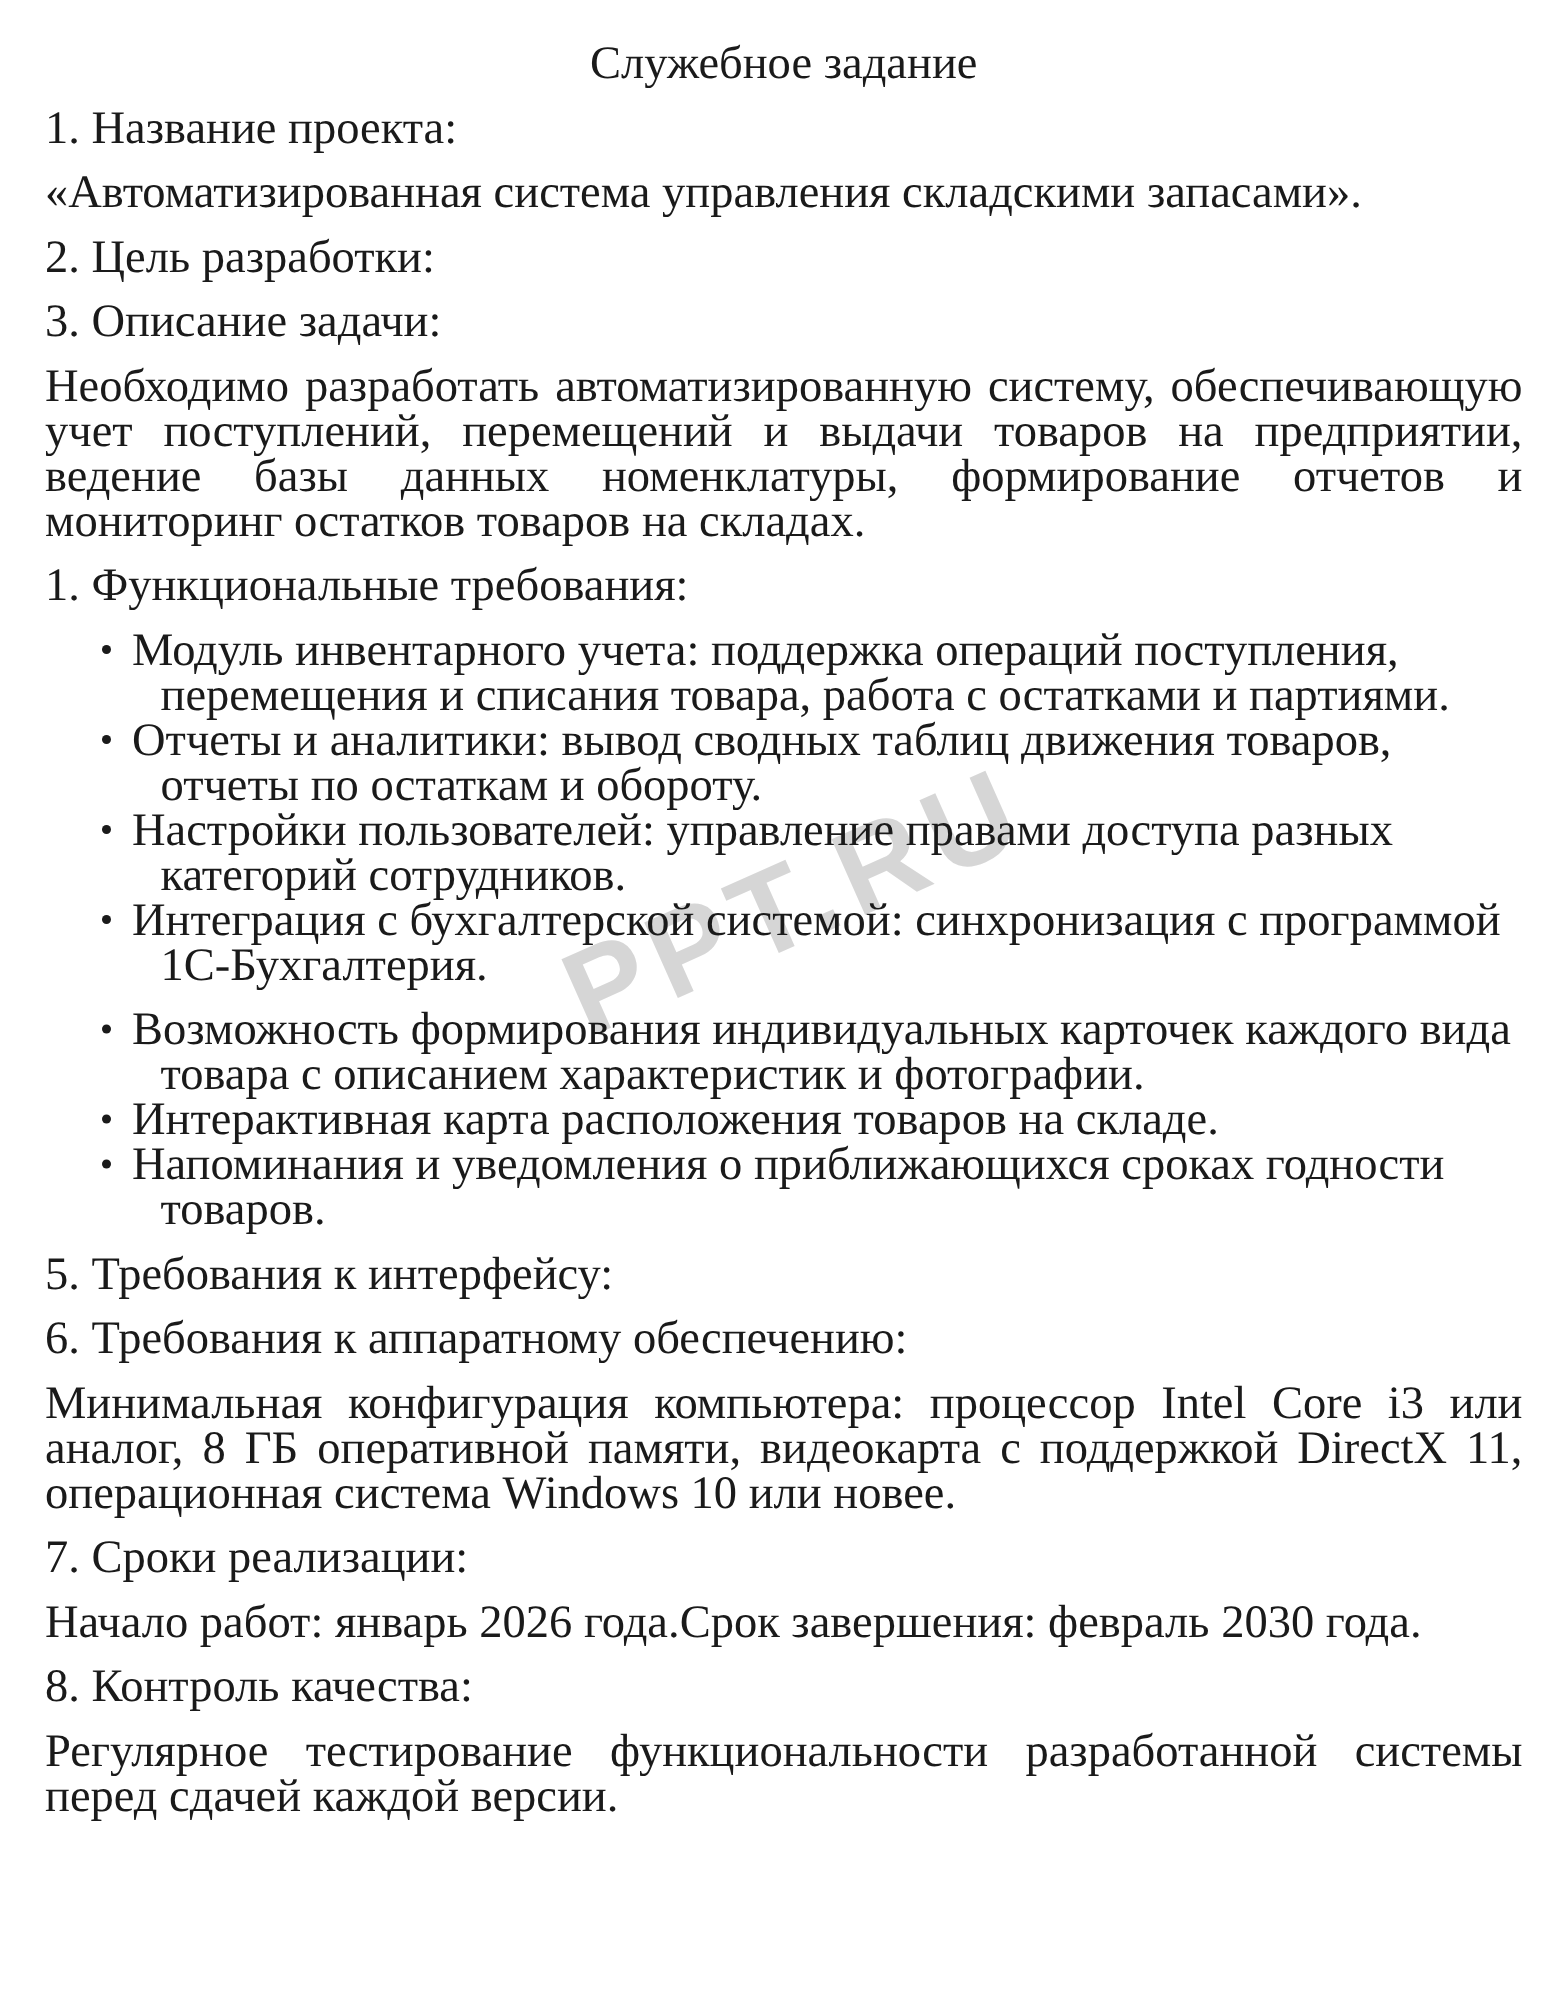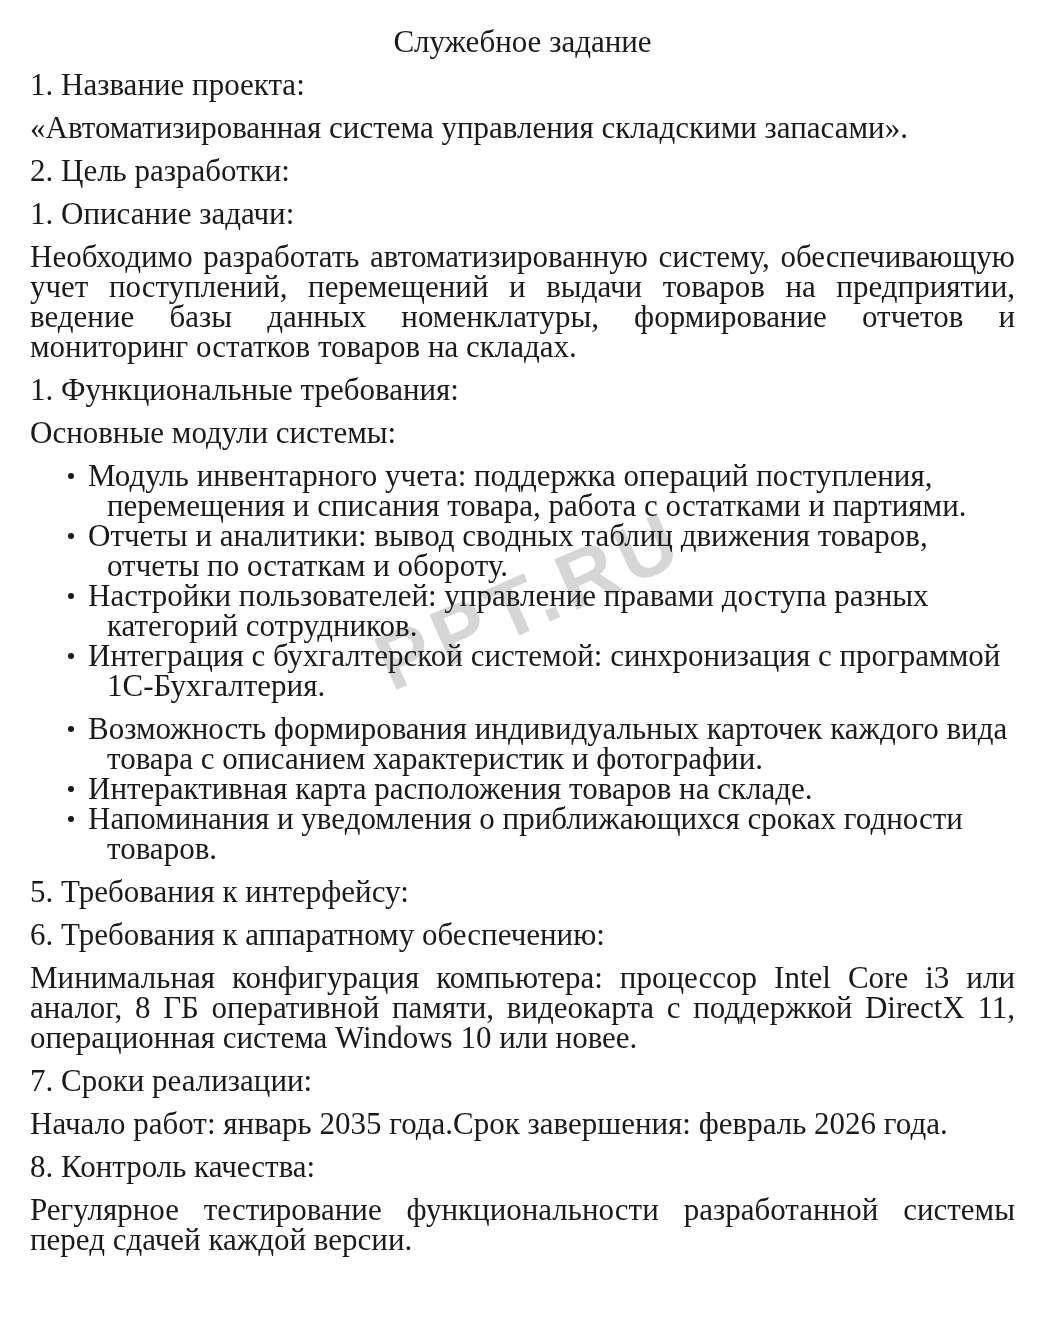--- a/index.html
+++ b/index.html
@@ -64,36 +64,35 @@
 </head>
 <body>
 
 <div class="page">
   <div class="watermark">PPT.RU</div>
   <div class="content" id="doc-content">
       <div class="title">Служебное задание</div>
       <div class="heading">1. Название проекта:</div>
       <p class="para">«Автоматизированная система управления складскими запасами».</p>
       <div class="heading">2. Цель разработки:</div>
-      <div class="heading">1. Описание задачи:</div>
+      <div class="heading">3. Описание задачи:</div>
       <p class="para j">Необходимо разработать автоматизированную систему, обеспечивающую учет поступлений, перемещений и выдачи товаров на предприятии, ведение базы данных номенклатуры, формирование отчетов и мониторинг остатков товаров на складах.</p>
       <div class="heading">1. Функциональные требования:</div>
-      <p class="para">Основные модули системы:</p>
       <ul class="bullets">
         <li class="bullet-item"><span class="dot"></span><span>Модуль инвентарного учета: поддержка операций поступления, перемещения и списания товара, работа с остатками и партиями.</span></li>
         <li class="bullet-item"><span class="dot"></span><span>Отчеты и аналитики: вывод сводных таблиц движения товаров, отчеты по остаткам и обороту.</span></li>
         <li class="bullet-item"><span class="dot"></span><span>Настройки пользователей: управление правами доступа разных категорий сотрудников.</span></li>
         <li class="bullet-item"><span class="dot"></span><span>Интеграция с бухгалтерской системой: синхронизация с программой 1С-Бухгалтерия.</span></li>
       </ul>
       <ul class="bullets">
         <li class="bullet-item"><span class="dot"></span><span>Возможность формирования индивидуальных карточек каждого вида товара с описанием характеристик и фотографии.</span></li>
         <li class="bullet-item"><span class="dot"></span><span>Интерактивная карта расположения товаров на складе.</span></li>
         <li class="bullet-item"><span class="dot"></span><span>Напоминания и уведомления о приближающихся сроках годности товаров.</span></li>
       </ul>
       <div class="heading">5. Требования к интерфейсу:</div>
       <div class="heading">6. Требования к аппаратному обеспечению:</div>
       <p class="para j">Минимальная конфигурация компьютера: процессор Intel Core i3 или аналог, 8 ГБ оперативной памяти, видеокарта с поддержкой DirectX 11, операционная система Windows 10 или новее.</p>
       <div class="heading">7. Сроки реализации:</div>
-      <p class="para">Начало работ: январь 2035 года.Срок завершения: февраль 2026 года.</p>
+      <p class="para">Начало работ: январь 2026 года.Срок завершения: февраль 2030 года.</p>
       <div class="heading">8. Контроль качества:</div>
       <p class="para j">Регулярное тестирование функциональности разработанной системы перед сдачей каждой версии.</p>
     </div>
 </div>
 
 </body></html>

